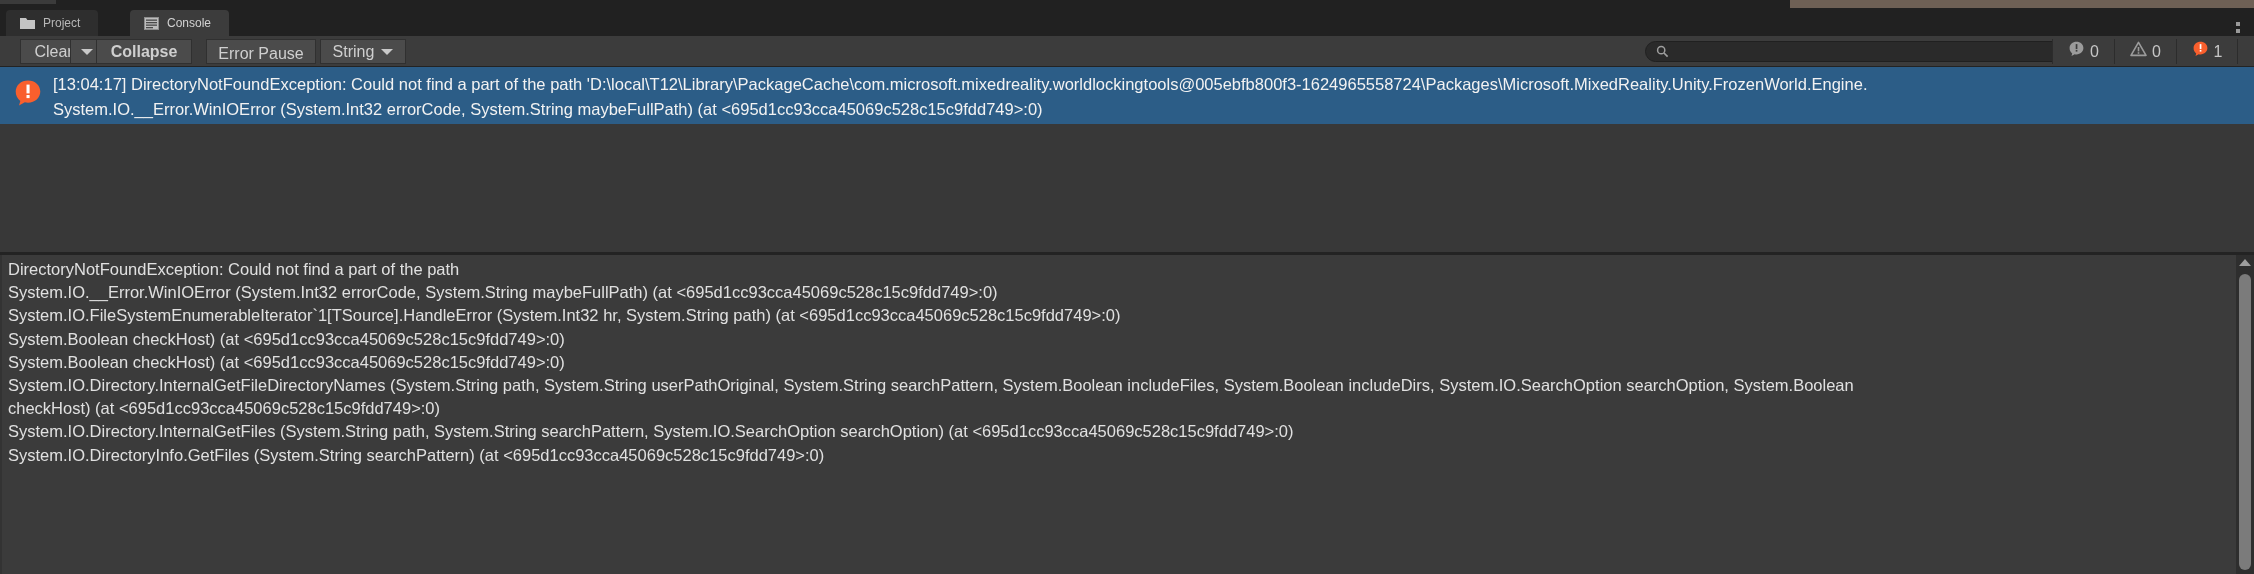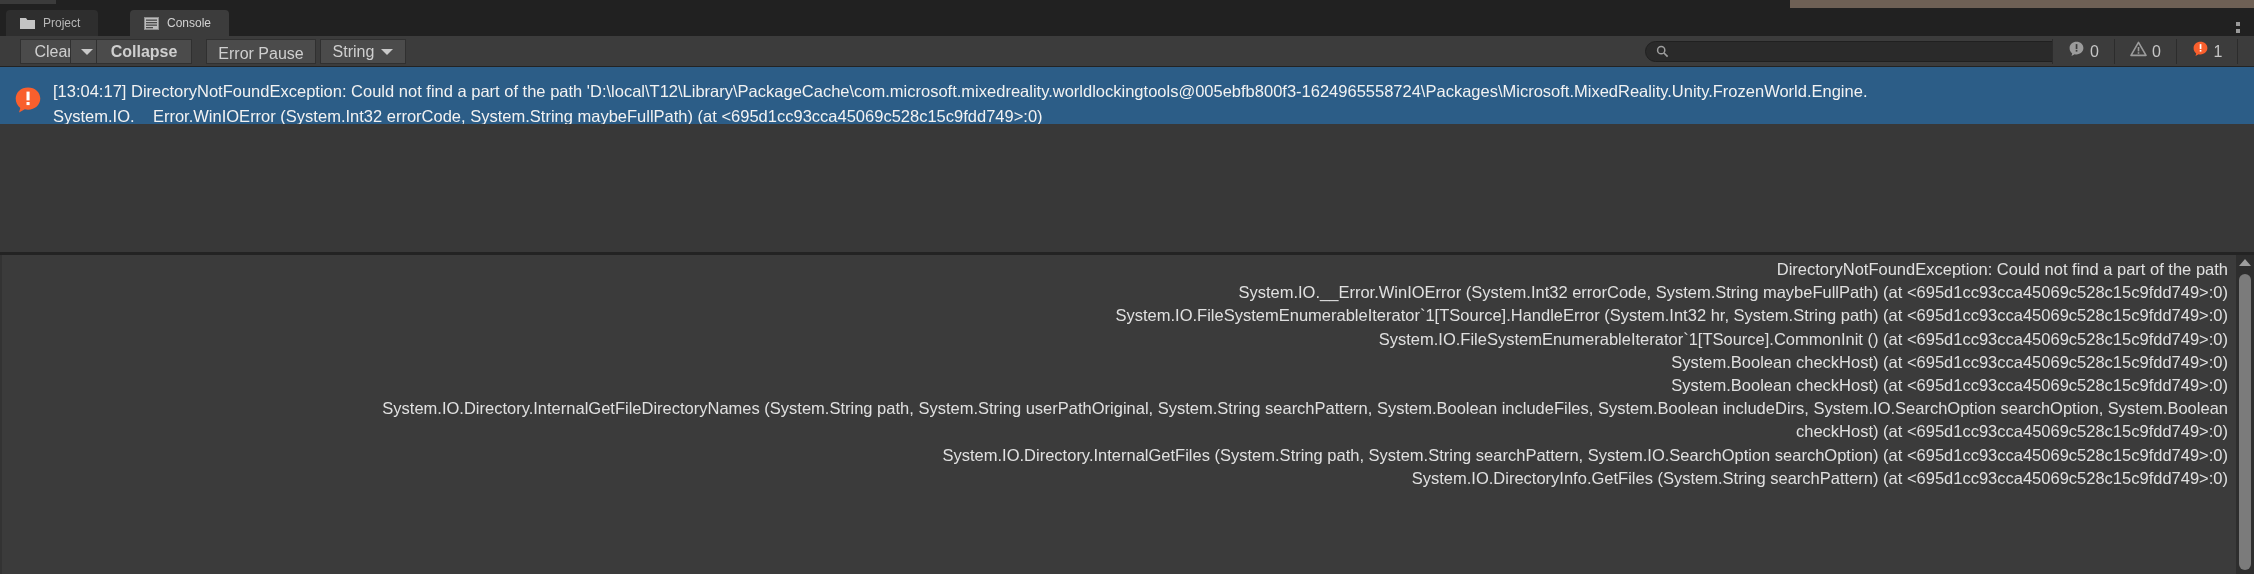--- a/index.html
+++ b/index.html
@@ -203,21 +203,21 @@
     height: 185px;
     background: #383838;
     overflow: hidden;
   }
   .log-row {
     position: relative;
     height: 57px;
     background: #2c5d87;
     display: flex;
     align-items: flex-start;
-    padding: 12px 0 0 10px;
+    padding: 5px 0 0 10px;
     box-sizing: border-box;
     overflow: hidden;
   }
   .log-row .err-ico {
     flex: none;
     margin: 7px 10px 0 3px;
   }
   .log-text {
     color: #f2f2f2;
     font-size: 16.5px;
@@ -257,21 +257,20 @@
     width: 2220px;
     color: #e0e0e0;
     font-size: 16.5px;
     line-height: 23.2px;
     white-space: nowrap;
   }
   .detail-text div {
     white-space: nowrap;
     overflow: hidden;
     height: 23.2px;
-    text-align: right;
   }
 
   
   .vscroll {
     position: absolute;
     top: 255px;
     left: 2236px;
     width: 18px;
     height: 319px;
     background: #2e2e2e;
@@ -427,21 +426,20 @@
     <div class="list-empty"></div>
   </div>
 
   <div class="splitter"></div>
 
   <div class="detail-pane">
     <div class="detail-text" id="detail-lines">
         <div>DirectoryNotFoundException: Could not find a part of the path</div>
         <div>System.IO.__Error.WinIOError (System.Int32 errorCode, System.String maybeFullPath) (at &lt;695d1cc93cca45069c528c15c9fdd749&gt;:0)</div>
         <div>System.IO.FileSystemEnumerableIterator`1[TSource].HandleError (System.Int32 hr, System.String path) (at &lt;695d1cc93cca45069c528c15c9fdd749&gt;:0)</div>
-        <div>System.IO.FileSystemEnumerableIterator`1[TSource].CommonInit () (at &lt;695d1cc93cca45069c528c15c9fdd749&gt;:0)</div>
         <div>System.Boolean checkHost) (at &lt;695d1cc93cca45069c528c15c9fdd749&gt;:0)</div>
         <div>System.Boolean checkHost) (at &lt;695d1cc93cca45069c528c15c9fdd749&gt;:0)</div>
         <div>System.IO.Directory.InternalGetFileDirectoryNames (System.String path, System.String userPathOriginal, System.String searchPattern, System.Boolean includeFiles, System.Boolean includeDirs, System.IO.SearchOption searchOption, System.Boolean</div>
         <div>checkHost) (at &lt;695d1cc93cca45069c528c15c9fdd749&gt;:0)</div>
         <div>System.IO.Directory.InternalGetFiles (System.String path, System.String searchPattern, System.IO.SearchOption searchOption) (at &lt;695d1cc93cca45069c528c15c9fdd749&gt;:0)</div>
         <div>System.IO.DirectoryInfo.GetFiles (System.String searchPattern) (at &lt;695d1cc93cca45069c528c15c9fdd749&gt;:0)</div>
       </div>
   </div>
   <div class="pane-edge-left"></div>
 

